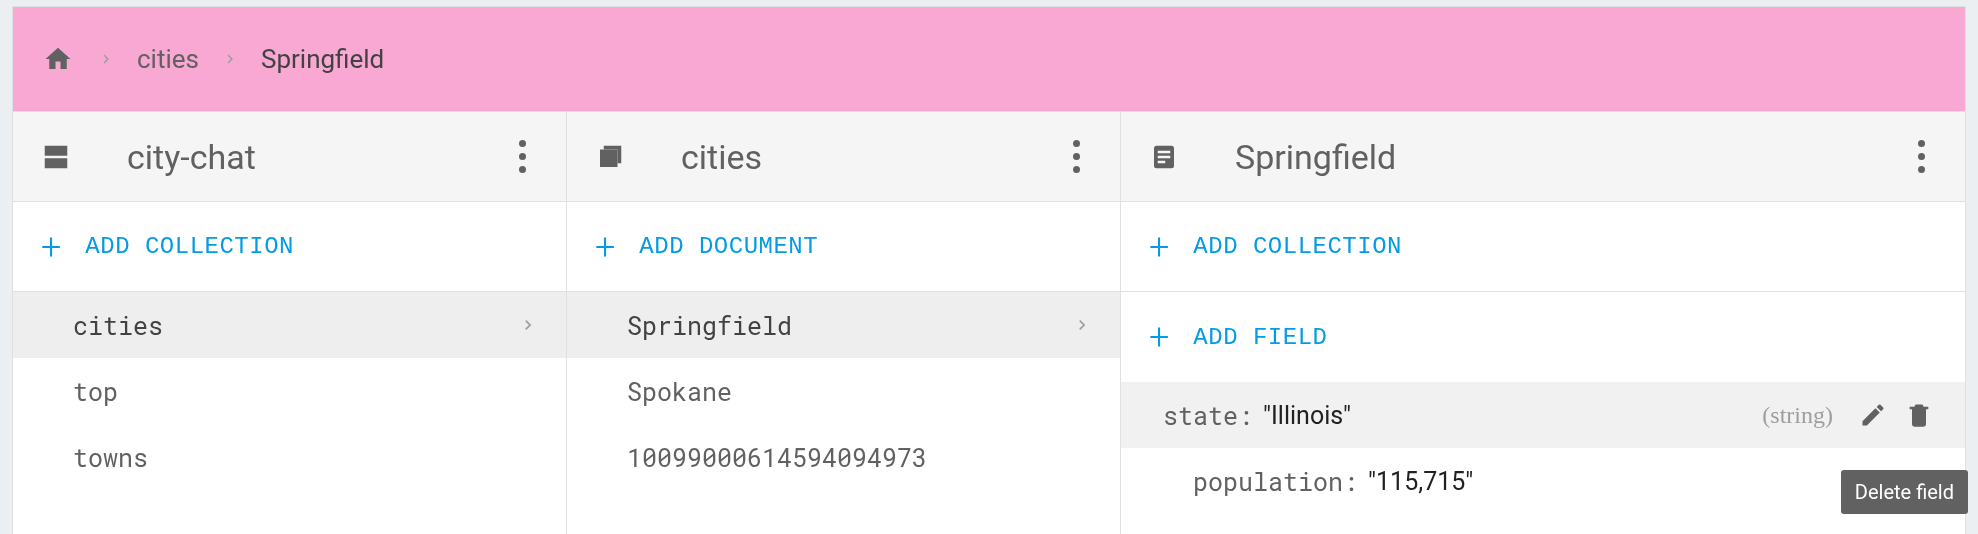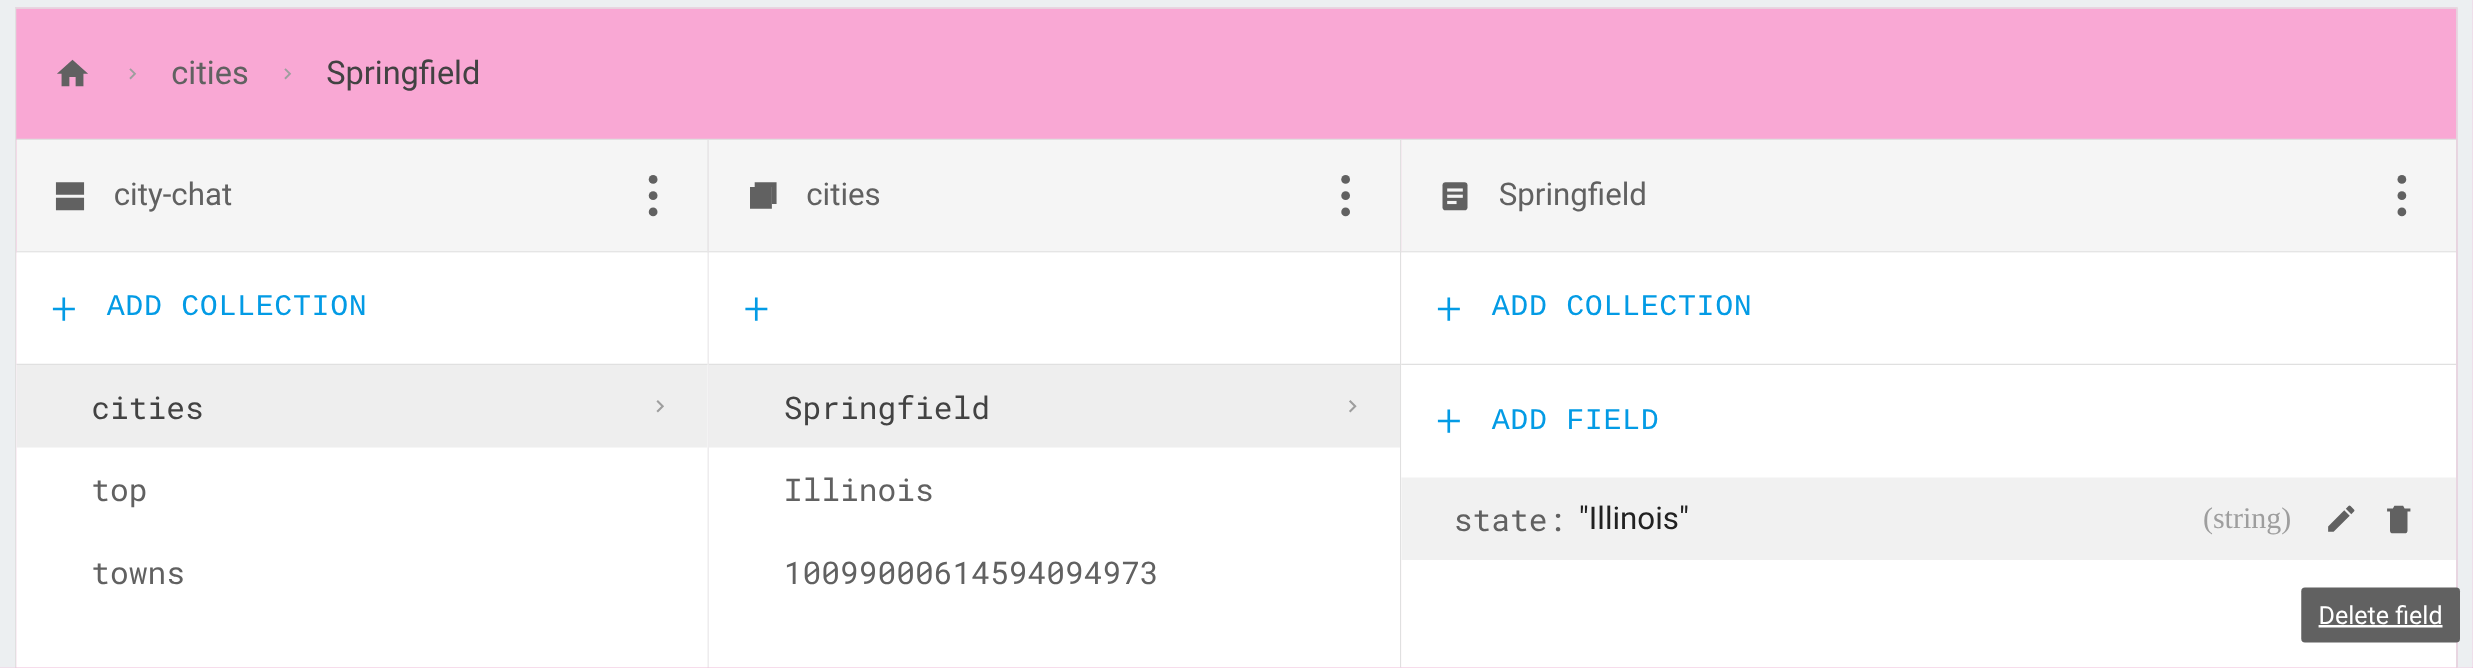--- a/index.html
+++ b/index.html
@@ -56,23 +56,24 @@
   .col-header {
     display: flex;
     align-items: center;
     height: 90px;
     padding: 0 28px;
     border-bottom: 1px solid #e0e0e0;
     gap: 20px;
   }
   .col-header-icon { fill: #616161; flex-shrink: 0; }
   .col-title {
-    font-size: 25px;
+    font-size: 34px;
     color: #616161;
     flex: 1;
+    margin-left: 36px;
   }
   .menu-dots {
     width: 32px; height: 40px;
     display: flex; flex-direction: column;
     justify-content: center; align-items: center;
     gap: 6px; cursor: pointer;
   }
   .menu-dots span {
     width: 7px; height: 7px; border-radius: 50%; background: #616161;
   }
@@ -154,21 +155,20 @@
   .icon-btn svg { fill: #616161; }
   .tooltip {
     position: absolute;
     right: 10px;
     bottom: 20px;
     background: #616161;
     color: #fff;
     font-size: 20px;
     padding: 10px 14px;
     border-radius: 3px;
-    text-decoration: underline;
   }
 </style>
 </head>
 <body>
 
 <div class="viewport">
   <div class="panel">
 
     <div class="breadcrumb">
       <svg class="home-icon" width="34" height="30" viewBox="0 0 24 24">
@@ -227,31 +227,32 @@
             </svg>
           <span class="col-title">cities</span>
           <div class="menu-dots">
               <span></span>
               <span></span>
               <span></span>
             </div>
         </div>
         <div class="add-row">
           <span class="add-plus">+</span>
+          <span class="add-label">ADD DOCUMENT</span>
         </div>
         <div class="col-body">
           <div class="list-item selected">
             <span>Springfield</span>
             <span class="spacer"></span>
             <svg class="item-chev" width="20" height="30" viewBox="0 0 24 24">
                 <path d="M8.59 16.59 13.17 12 8.59 7.41 10 6l6 6-6 6z"></path>
               </svg>
           </div>
           <div class="list-item mono-grey">
-            <span>Illinois</span>
+            <span>Spokane</span>
           </div>
           <div class="list-item mono-grey">
             <span>10099000614594094973</span>
           </div>
         </div>
       </div>
 
       <div class="col col3">
         <div class="col-header">
           <svg class="col-header-icon" width="30" height="30" viewBox="0 0 24 24">
@@ -284,20 +285,24 @@
               <svg width="28" height="28" viewBox="0 0 24 24">
                   <path d="M3 17.25V21h3.75L17.81 9.94l-3.75-3.75L3 17.25zM20.71 7.04a1 1 0 0 0 0-1.41l-2.34-2.34a1 1 0 0 0-1.41 0l-1.83 1.83 3.75 3.75 1.83-1.83z"></path>
                 </svg>
             </div>
             <div class="icon-btn">
               <svg width="28" height="28" viewBox="0 0 24 24">
                   <path d="M6 7h12v13a2 2 0 0 1-2 2H8a2 2 0 0 1-2-2V7zm3-4h6l1 2h4v2H4V5h4l1-2z"></path>
                 </svg>
             </div>
           </div>
+          <div class="field-row">
+            <span class="field-key"><span>population</span>:</span>
+            <span class="field-val">"115,715"</span>
+          </div>
         </div>
       </div>
 
     </div>
   </div>
 
   <div class="tooltip">Delete field</div>
 </div>
 
 </body></html>

